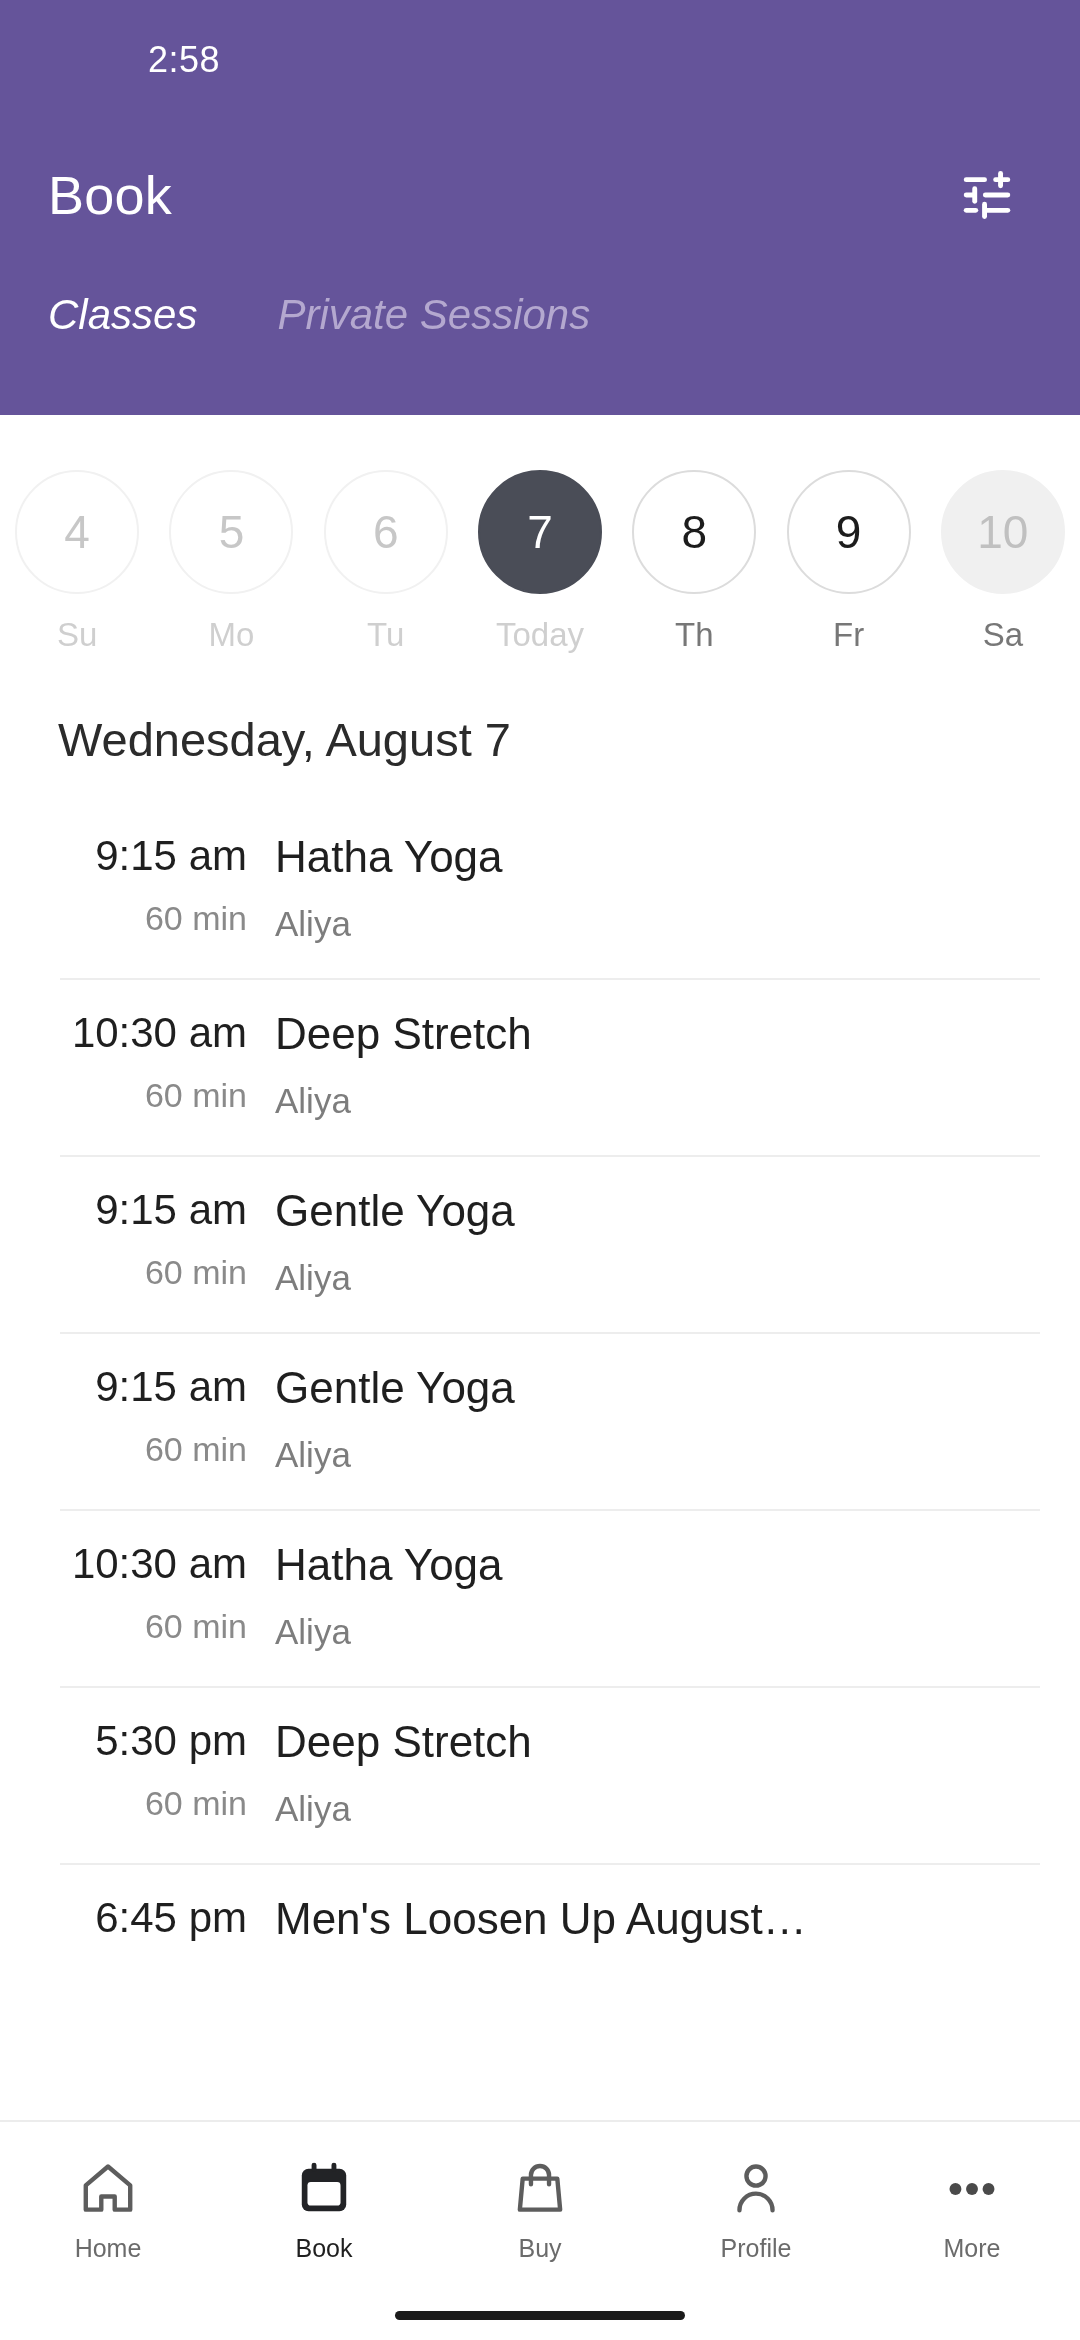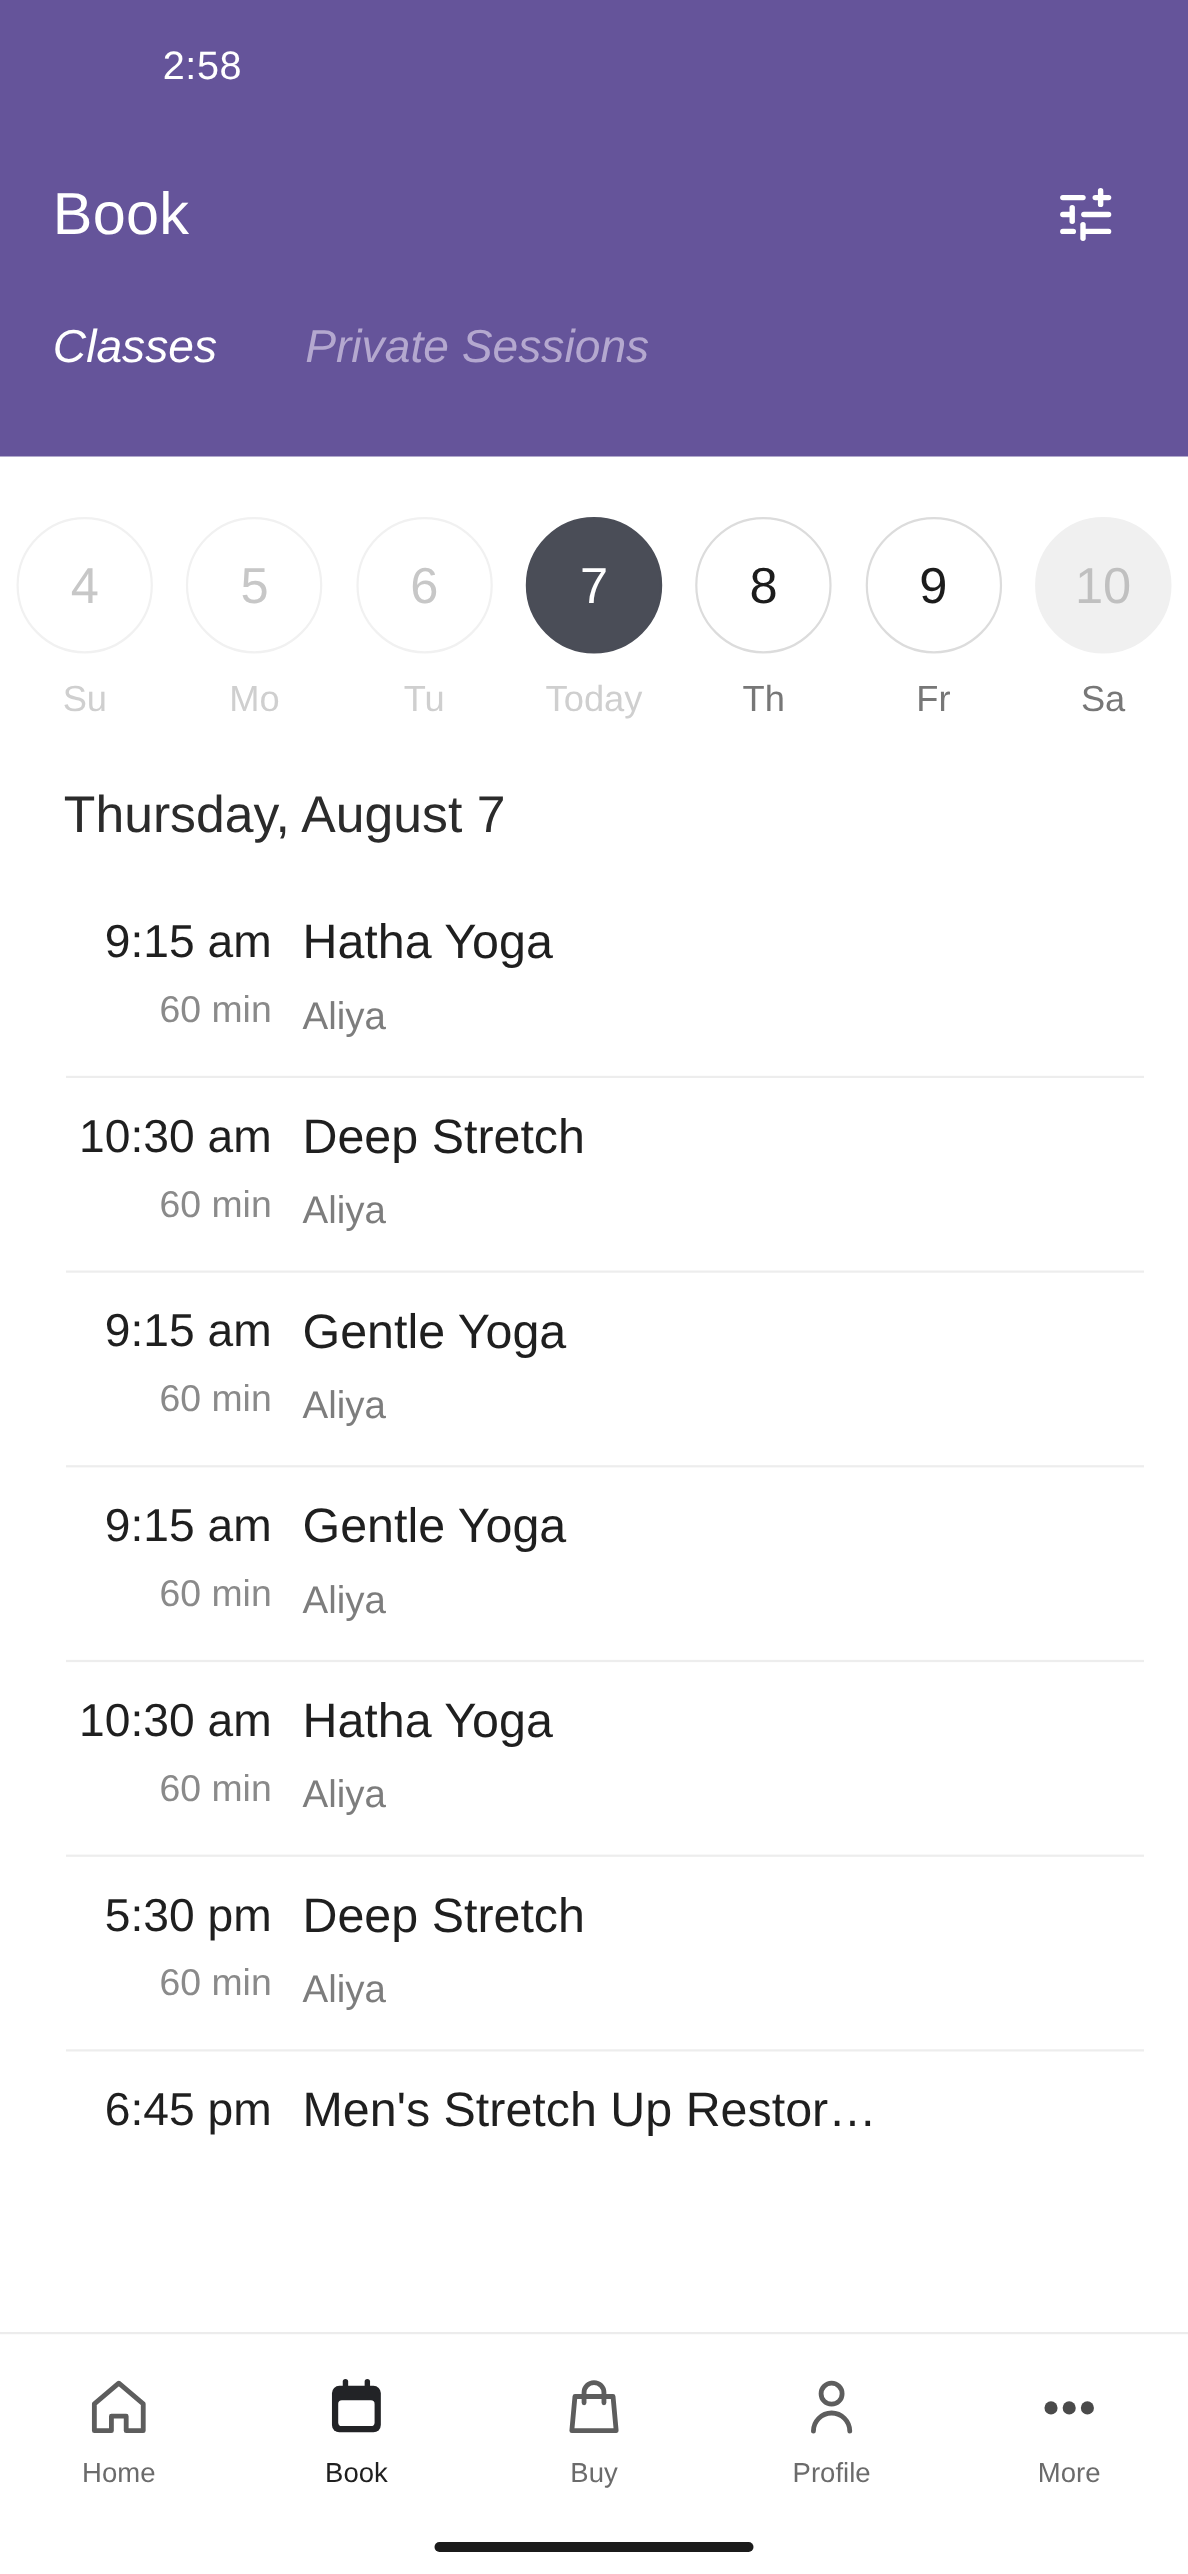--- a/index.html
+++ b/index.html
@@ -126,21 +126,21 @@
     <div class="datecell">
       <div class="datecircle dc-future">9</div>
       <div class="daylabel dl-strong">Fr</div>
     </div>
     <div class="datecell">
       <div class="datecircle dc-filled">10</div>
       <div class="daylabel dl-strong">Sa</div>
     </div>
   </div>
 
-  <div class="dayheading">Thursday, August 7</div>
+  <div class="dayheading">Wednesday, August 7</div>
 
   <div class="list">
 
     <div class="row">
       <div class="row-time">
         <span class="time-main">9:15 am</span>
         <span class="time-dur">60 min</span>
       </div>
       <div class="row-info">
         <div class="class-name">Hatha Yoga</div>
@@ -202,21 +202,21 @@
         <div class="class-teacher">Aliya</div>
       </div>
     </div>
 
     <div class="row">
       <div class="row-time">
         <span class="time-main">6:45 pm</span>
         <span class="time-dur"></span>
       </div>
       <div class="row-info">
-        <div class="class-name">Men's Stretch Up Restor…</div>
+        <div class="class-name">Men's Loosen Up August…</div>
         <div class="class-teacher"></div>
       </div>
     </div>
 
   </div>
 
   <div class="bottomnav">
 
     <div class="navitem">
       <span class="navicon">

